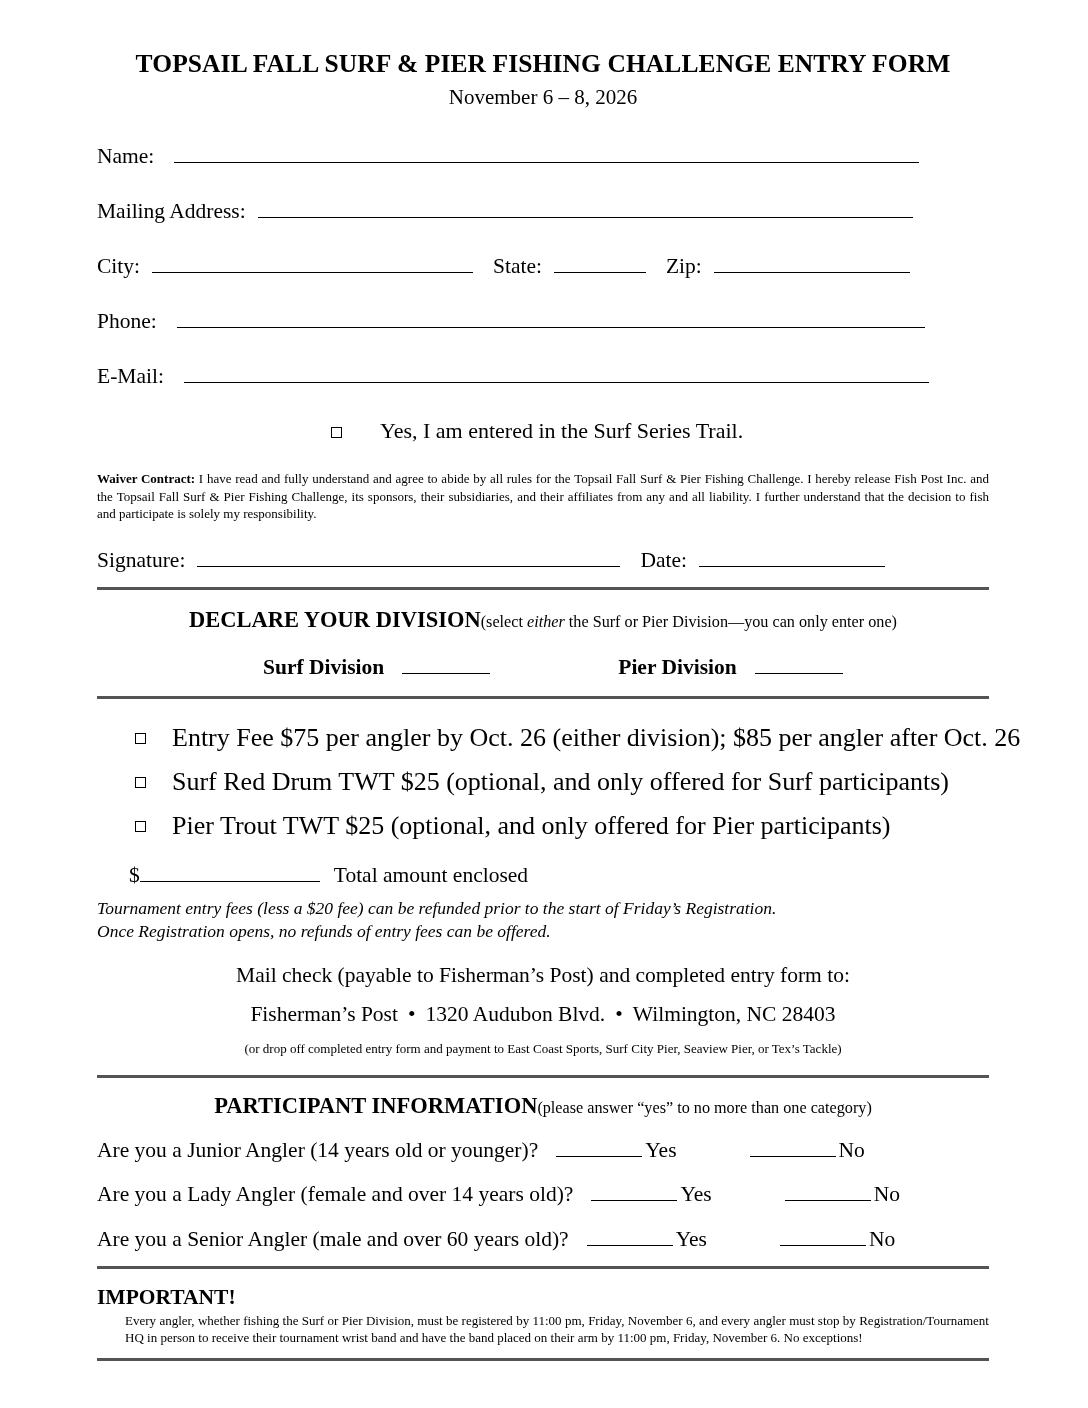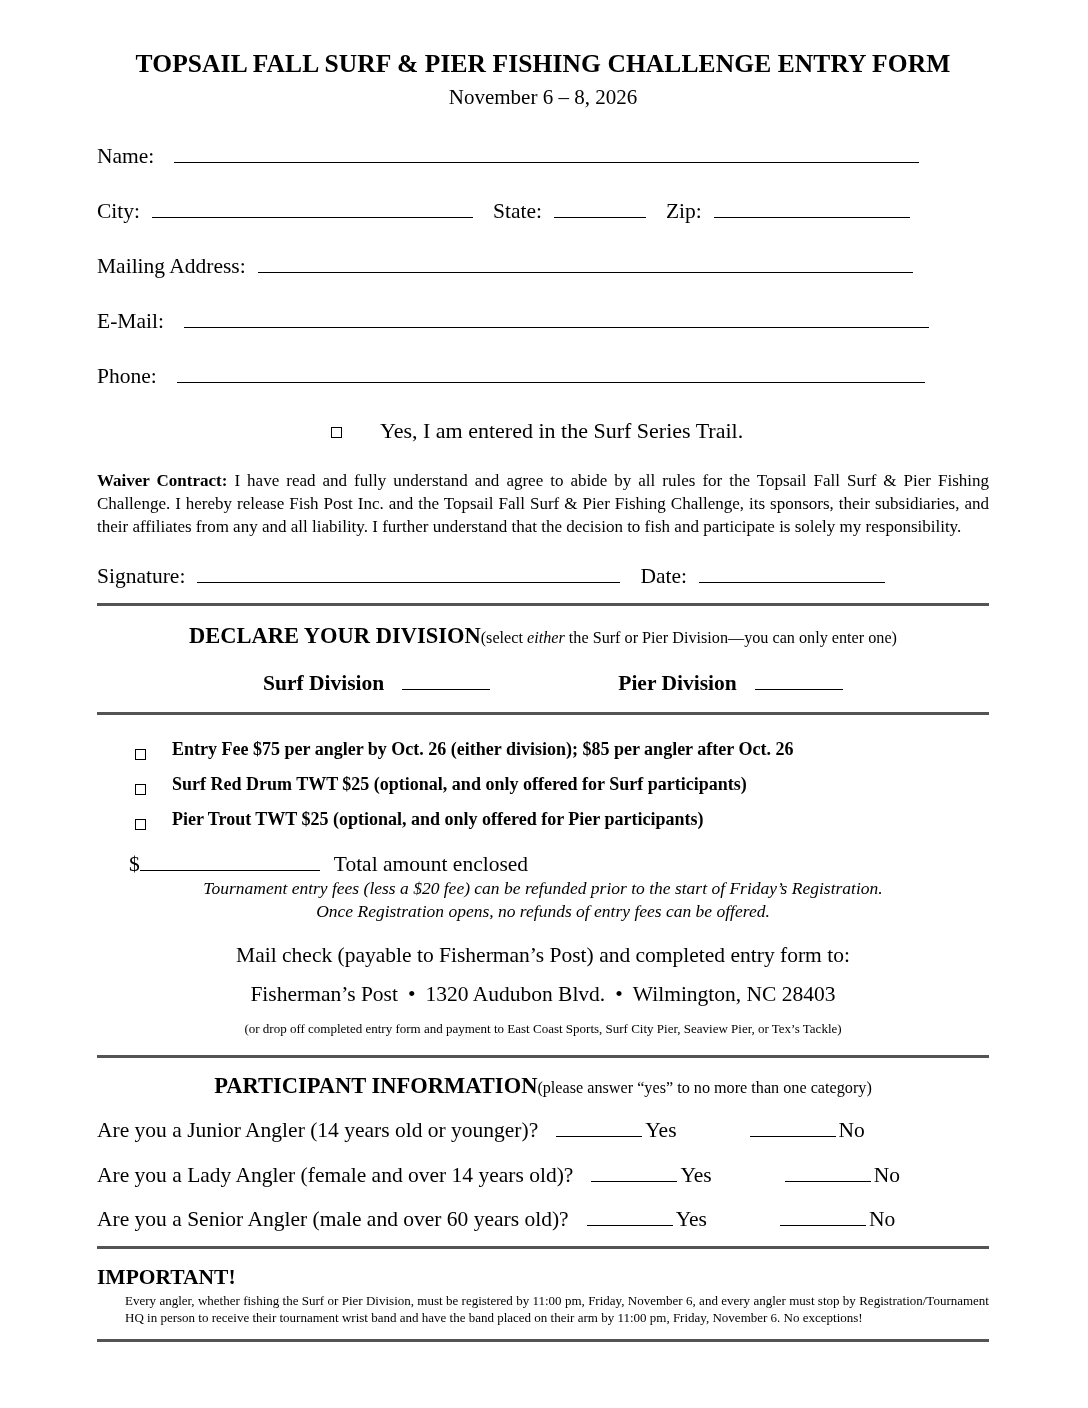--- a/index.html
+++ b/index.html
@@ -93,21 +93,21 @@
     display: flex;
     align-items: baseline;
     padding-left: 234px;
     white-space: nowrap;
   }
   .surf-series-row .cbx { margin-right: 38px; }
 
   
   .waiver {
     margin-top: 26px;
-    font-size: 17px;
+    font-size: 13px;
     line-height: 1.34;
     text-align: justify;
   }
   .waiver b { font-weight: bold; }
 
   
   .sig-row {
     margin-top: 23px;
     font-size: 21.5px;
     display: flex;
@@ -153,48 +153,48 @@
     width: 88px;
     border-bottom: 1.6px solid #000;
     height: 0.95em;
     margin-left: 18px;
   }
   .division-row .div-spacer { display: inline-block; width: 128px; }
 
   
   .fee-list { margin-top: 24px; }
   .fee-item {
-    font-size: 18px;
-    display: flex;
-    align-items: flex-end;
+    font-size: 26px;
+    display: flex;
+    align-items: center;
     padding-left: 38px;
     margin-bottom: 14px;
     white-space: nowrap;
-    font-weight: bold;
   }
   .fee-item .cbx { margin-right: 26px; }
 
   .total-row {
     margin-top: 19px;
     font-size: 21.5px;
     display: flex;
     align-items: baseline;
     padding-left: 32px;
     white-space: nowrap;
   }
   .total-row .total-blank {
     display: inline-block;
     width: 180px;
     border-bottom: 1.6px solid #000;
     height: 0.95em;
   }
   .total-row .total-label { margin-left: 14px; }
 
   .refund-note {
-    text-align: center;
+    margin-top: 9px;
+    text-align: left;
     font-style: italic;
     font-size: 17.5px;
     line-height: 1.34;
   }
 
   .mail-line {
     text-align: center;
     font-size: 21.5px;
     margin-top: 19px;
     white-space: nowrap;
@@ -262,50 +262,50 @@
 
     <div class="doc-title">TOPSAIL FALL SURF &amp; PIER FISHING CHALLENGE ENTRY FORM</div>
     <div class="doc-subtitle">November 6 – 8, 2026</div>
 
     <div class="field-row f-name">
       <span class="field-label">Name:</span>
       <span class="gap-md"></span>
       <span class="blank-grow" style="max-width:745px;"></span>
     </div>
 
+    <div class="field-row f-addr">
+      <span class="field-label">Mailing Address:</span>
+      <span class="gap-sm"></span>
+      <span class="blank-grow" style="max-width:655px;"></span>
+    </div>
+
     <div class="field-row f-city">
       <span class="field-label">City:</span>
       <span class="gap-sm"></span>
       <span class="blank" style="width:321px;"></span>
       <span class="gap-md"></span>
       <span class="field-label">State:</span>
       <span class="gap-sm"></span>
       <span class="blank" style="width:92px;"></span>
       <span class="gap-md"></span>
       <span class="field-label">Zip:</span>
       <span class="gap-sm"></span>
       <span class="blank" style="width:196px;"></span>
     </div>
 
-    <div class="field-row f-addr">
-      <span class="field-label">Mailing Address:</span>
-      <span class="gap-sm"></span>
-      <span class="blank-grow" style="max-width:655px;"></span>
+    <div class="field-row f-phone">
+      <span class="field-label">Phone:</span>
+      <span class="gap-md"></span>
+      <span class="blank-grow" style="max-width:748px;"></span>
     </div>
 
     <div class="field-row f-email">
       <span class="field-label">E-Mail:</span>
       <span class="gap-md"></span>
       <span class="blank-grow" style="max-width:745px;"></span>
-    </div>
-
-    <div class="field-row f-phone">
-      <span class="field-label">Phone:</span>
-      <span class="gap-md"></span>
-      <span class="blank-grow" style="max-width:748px;"></span>
     </div>
 
     <div class="surf-series-row">
       <span class="cbx"></span>
       <span>Yes, I am entered in the Surf Series Trail.</span>
     </div>
 
     <div class="waiver">
       <b>Waiver Contract:</b><span> I have read and fully understand and agree to abide by all rules for the Topsail Fall Surf &amp; Pier Fishing Challenge. I hereby release Fish Post Inc. and the Topsail Fall Surf &amp; Pier Fishing Challenge, its sponsors, their subsidiaries, and their affiliates from any and all liability. I further understand that the decision to fish and participate is solely my responsibility.</span>
     </div>

